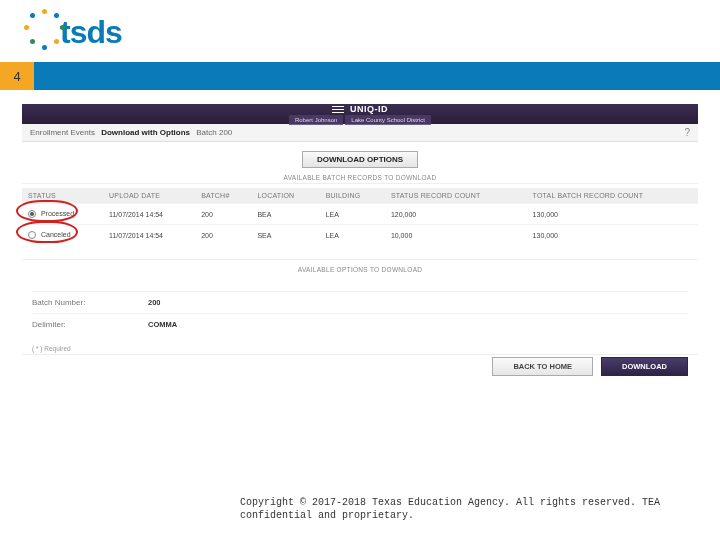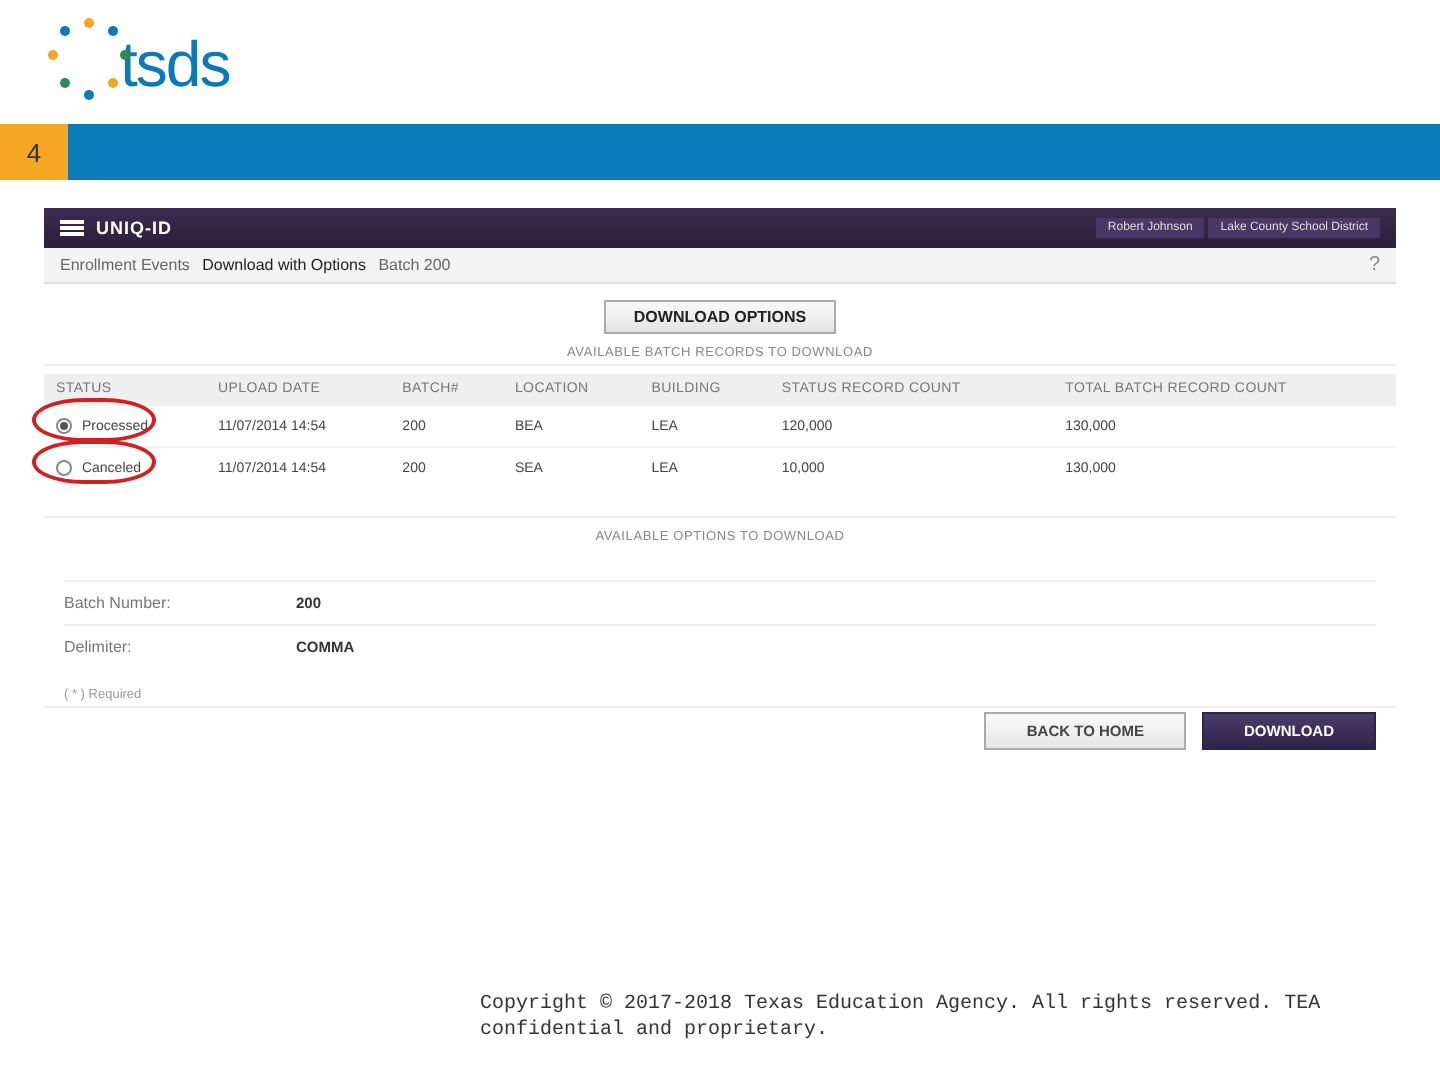--- a/index.html
+++ b/index.html
@@ -2,38 +2,38 @@
 <html><head>
 <meta charset="utf-8">
 <style>
   * { box-sizing: border-box; margin: 0; padding: 0; }
   body { width: 720px; height: 540px; background: #fff; font-family: Arial, sans-serif; position: relative; overflow: hidden; }
 
   .header { display: flex; align-items: center; padding: 6px 0 2px 16px; }
   .logo { width: 115px; height: 52px; display: flex; align-items: center; position: relative; }
   .logo-ring { width: 42px; height: 42px; position: relative; margin-top: -4px; margin-left: 8px; }
   .dot { position: absolute; width: 5px; height: 5px; border-radius: 50%; }
-  .logo-text { font-size: 32px; font-weight: normal; color: #0a7ab8; margin-left: -6px; letter-spacing: -1px; }
+  .logo-text { font-size: 32px; font-weight: bold; color: #0a7ab8; margin-left: -6px; letter-spacing: -1px; }
   .title { font-size: 34px; color: #111; margin-left: 12px; letter-spacing: 0.5px; }
 
   .bluebar { height: 28px; background: #0a7ab8; position: relative; margin-top: 2px; }
   .pagenum { position: absolute; left: 0; top: 0; width: 34px; height: 28px; background: #f5a623; color: #333; font-size: 13px; display: flex; align-items: center; justify-content: center; }
 
   .app { margin: 14px 22px 0 22px; background: #fff; }
-  .topbar { height: 20px; background: linear-gradient(#3b2d50,#2a1e3a); display: flex; align-items: center; justify-content: space-between; padding: 0 8px; color: #ddd; font-size: 8px; }
+  .topbar { height: 20px; background: linear-gradient(#3b2d50,#2a1e3a); display: flex; align-items: center; justify-content: space-between; padding: 0 8px; color: #ddd; font-size: 8px; flex-direction: column; }
   .hamburger { display: inline-block; width: 12px; margin-right: 6px; }
   .hamburger span { display: block; height: 1.5px; background: #fff; margin: 1.5px 0; }
   .topbar-left { display: flex; align-items: center; }
   .appname { color: #fff; font-size: 9px; font-weight: bold; letter-spacing: 0.5px; }
   .userbox { display: flex; gap: 2px; }
   .userbox div { background: rgba(80,60,110,0.8); padding: 2px 6px; font-size: 6px; color: #ddd; }
 
   .crumbs { background: #f4f4f4; border-bottom: 1px solid #e0e0e0; padding: 3px 8px; font-size: 8px; color: #666; display: flex; align-items: center; justify-content: space-between; }
   .crumbs-left span { margin-right: 4px; }
-  .crumbs .strong { color: #222; font-weight: normal; }
+  .crumbs .strong { color: #222; font-weight: bold; }
   .help { color: #888; font-size: 10px; }
 
   .dlopts { text-align: center; margin: 6px 0 0 0; }
   .dlopts-btn { display: inline-block; background: linear-gradient(#fafafa,#e4e4e4); border: 1px solid #aaa; padding: 3px 14px; font-size: 8px; font-weight: bold; color: #222; }
 
   .section-label { text-align: center; font-size: 6.5px; color: #888; letter-spacing: 0.3px; margin: 6px 0 2px 0; }
   .hr-thin { border: 0; border-top: 1px solid #eee; }
 
   table.records { width: 100%; border-collapse: collapse; font-size: 7px; margin-top: 4px; }
   table.records th { background: #efefef; color: #777; text-align: left; padding: 4px 6px; font-weight: normal; letter-spacing: 0.2px; }

